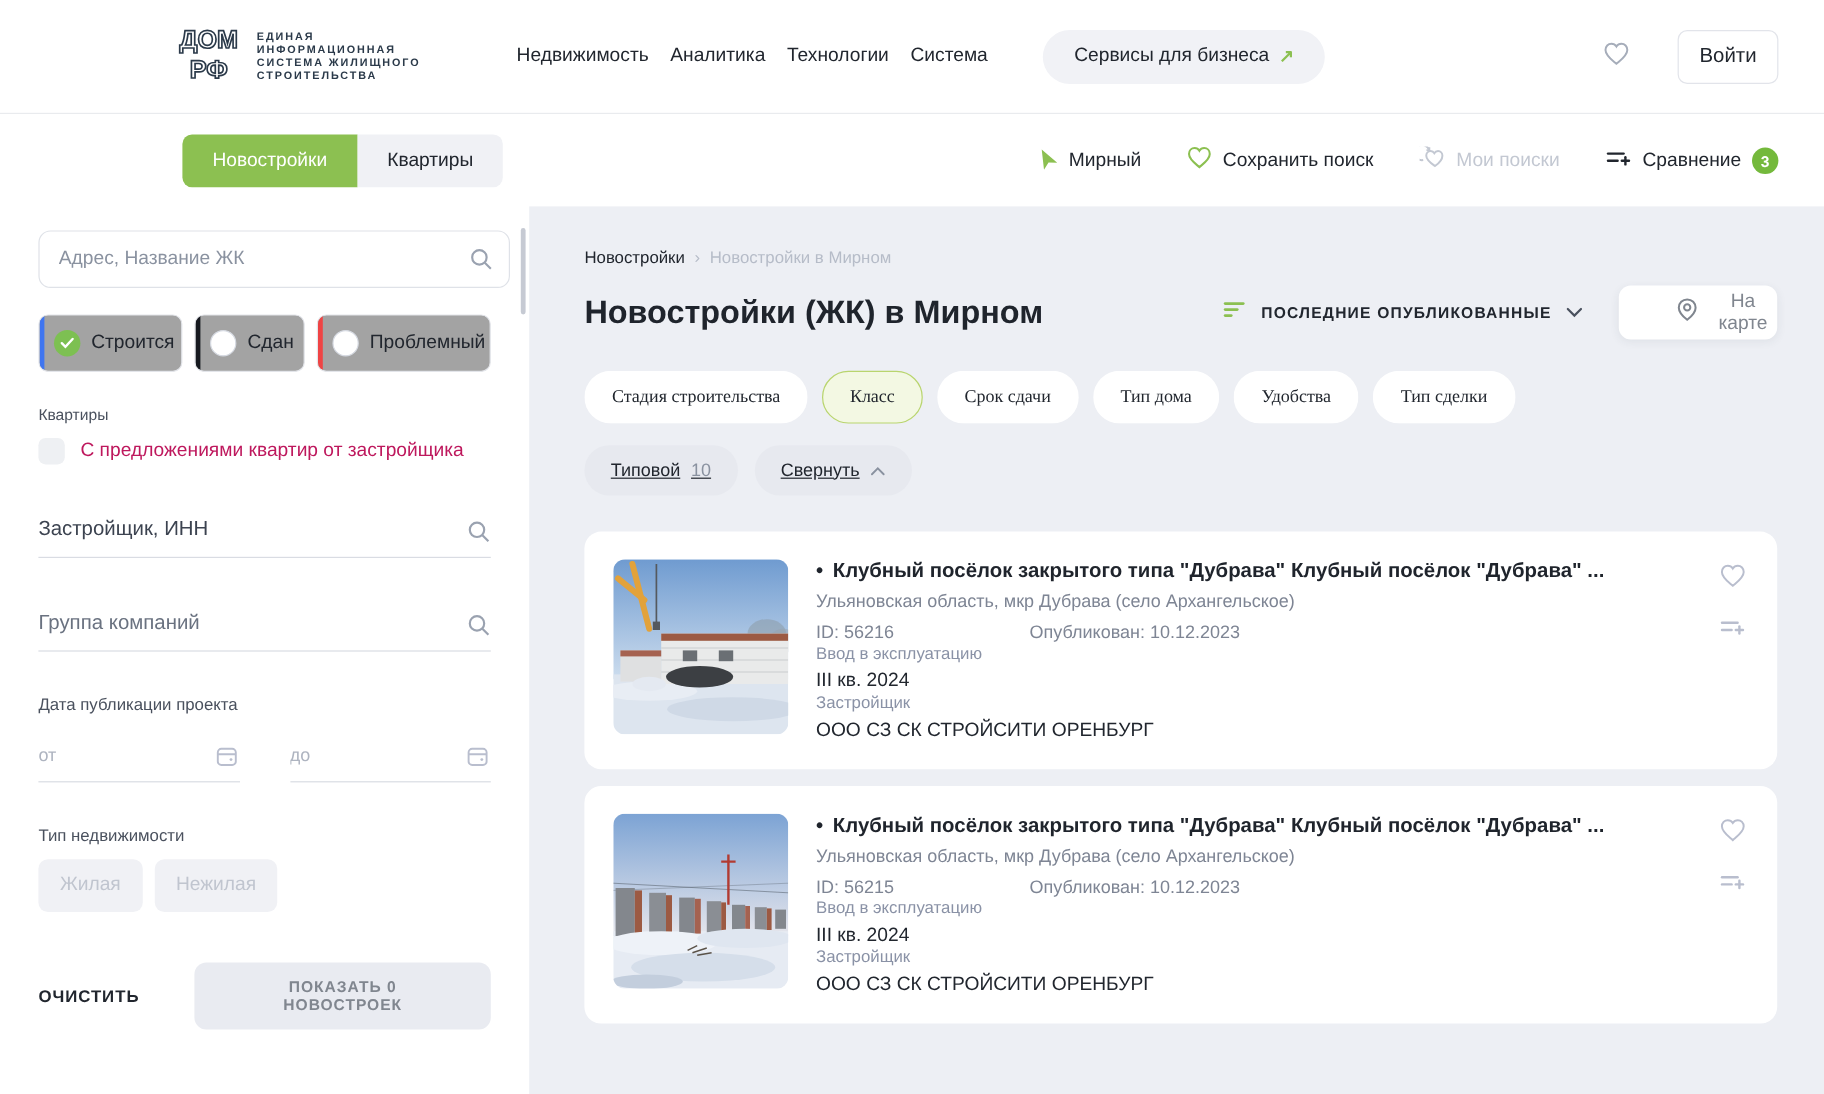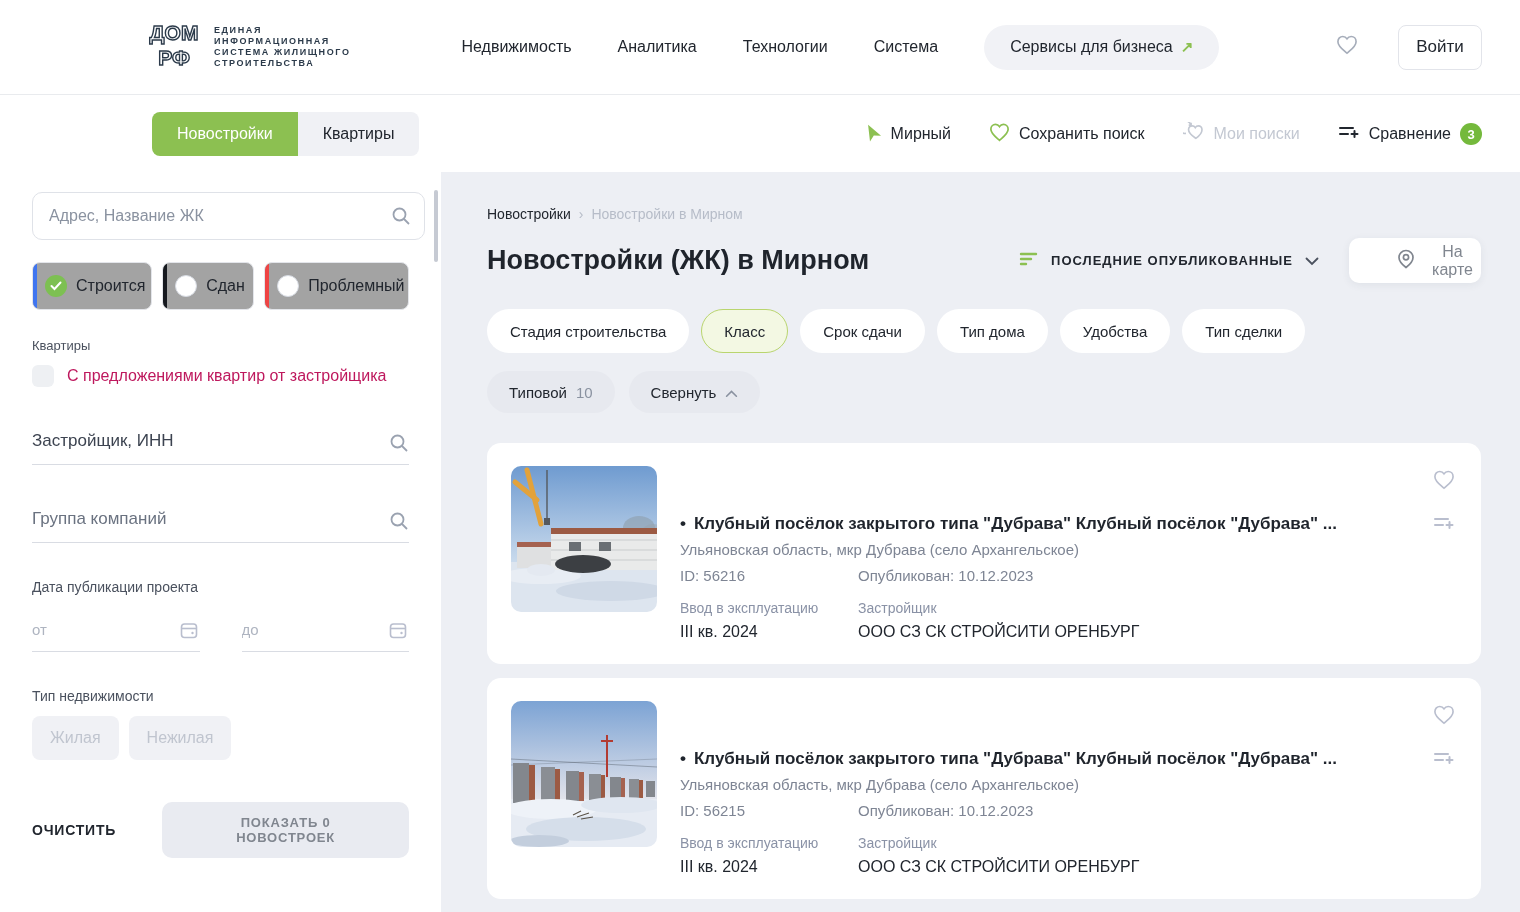--- a/index.html
+++ b/index.html
@@ -5,21 +5,21 @@
   * { margin:0; padding:0; box-sizing:border-box; }
   html,body { width:1520px; height:912px; overflow:hidden; background:#fff;
     font-family:"Liberation Sans", sans-serif; color:#21262e; }
   .stage { position:relative; width:1216px; height:912px; }
 
   
   .hdr { position:absolute; top:0; left:0; width:1520px; height:95px; background:#fff;
     border-bottom:1px solid #e9ebee; display:flex; align-items:center; }
   .logo { display:flex; align-items:center; gap:14px; margin-left:148px; }
   .logo-text { font-size:9px; letter-spacing:1.6px; color:#2b3a4a; font-weight:bold; line-height:11px; }
-  .nav { display:flex; align-items:center; gap:46px; margin-left:111px; }
+  .nav { display:flex; align-items:center; gap:18px; margin-left:80px; }
   .nav a { font-size:16px; color:#21262e; text-decoration:none; cursor:pointer; }
   .pill { margin-left:46px; height:45px; padding:0 26px; background:#f1f2f6; border-radius:24px;
     display:flex; align-items:center; gap:8px; font-size:16px; cursor:pointer; }
   .pill .arr { color:#8cc051; font-size:15px; font-weight:bold; }
   .hdr-right { margin-left:auto; margin-right:38px; display:flex; align-items:center; gap:40px; }
   .btn-login { height:45px; width:84px; background:#fff; border:1px solid #e2e4ea; border-radius:8px;
     font-size:17px; color:#21262e; display:flex; align-items:center; justify-content:center; cursor:pointer; }
 
   
   .sub { position:absolute; top:96px; left:0; width:1520px; height:76px; background:#fff;
@@ -86,37 +86,37 @@
   .title-row { margin-top:16px; display:flex; align-items:center; }
   .page-title { font-size:27px; font-weight:bold; color:#1f242c; }
   .sort { display:flex; align-items:center; gap:12px; margin-left:auto; cursor:pointer; }
   .sort-label { font-size:13px; font-weight:bold; letter-spacing:1px; color:#21262e; }
   .btn-map { margin-left:30px; width:132px; height:45px; background:#fff; border:none; border-radius:10px;
     box-shadow:0 2px 8px rgba(40,50,70,.07); display:flex; align-items:center; justify-content:center; gap:9px;
     font-size:16px; color:#80868f; font-family:inherit; cursor:pointer;padding-left:48px; }
 
   .chips { display:flex; gap:12px; margin-top:26px; }
   .chip { height:44px; padding:0 22px; background:#fff; border-radius:22px; display:flex; align-items:center;
-    font-size:15px; color:#21262e; cursor:pointer; border:1.5px solid transparent; }
+    font-size:15px; color:#21262e; cursor:pointer; border:1.5px solid transparent;font-family:Liberation Serif, serif; }
   .chip.active { background:#f3f8e3; border-color:#b9d56e; }
-  .chips2 { display:flex; gap:14px; margin-top:18px; }
+  .chips2 { display:flex; gap:14px; margin-top:18px;text-decoration:underline; }
   .chip-gray { height:42px; padding:0 22px; background:#e7e9ef; border-radius:21px; display:flex; align-items:center;
     gap:9px; font-size:15px; color:#21262e; cursor:pointer; }
   .chip-gray .cnt { color:#8a92a0; }
 
   .cards { margin-top:30px; display:flex; flex-direction:column; gap:14px; }
   .card { background:#fff; border-radius:14px; padding:23px 24px; display:flex; gap:23px; min-height:194px; }
   .photo { width:146px; height:146px; border-radius:10px; overflow:hidden; flex:none; }
   .card-body { flex:1; min-width:0; }
-  .card-title { font-size:17px; font-weight:bold; color:#1f242c; white-space:nowrap; overflow:hidden;margin-top:48px; }
+  .card-title { font-size:17px; font-weight:bold; color:#1f242c; white-space:nowrap; overflow:hidden; }
   .card-title .dot { margin-right:8px; }
   .card-addr { margin-top:7px; font-size:15px; color:#7e8594; }
   .card-meta { margin-top:9px; display:flex; font-size:15px; color:#7e8594; }
   .col-1 { width:178px; flex:none; }
-  .card-info { margin-top:16px; display:flex; }
+  .card-info { display:flex;flex-direction:column; }
   .info-lbl { font-size:14px; color:#8a92a6; }
   .info-val { margin-top:7px; font-size:16px; color:#21262e; }
   .card-icons { width:26px; flex:none; display:flex; flex-direction:column; align-items:center; gap:24px; padding-top:4px; }
   .card-icons svg { cursor:pointer; }
 </style>
 </head>
 <body>
 
 <div class="stage">
 

